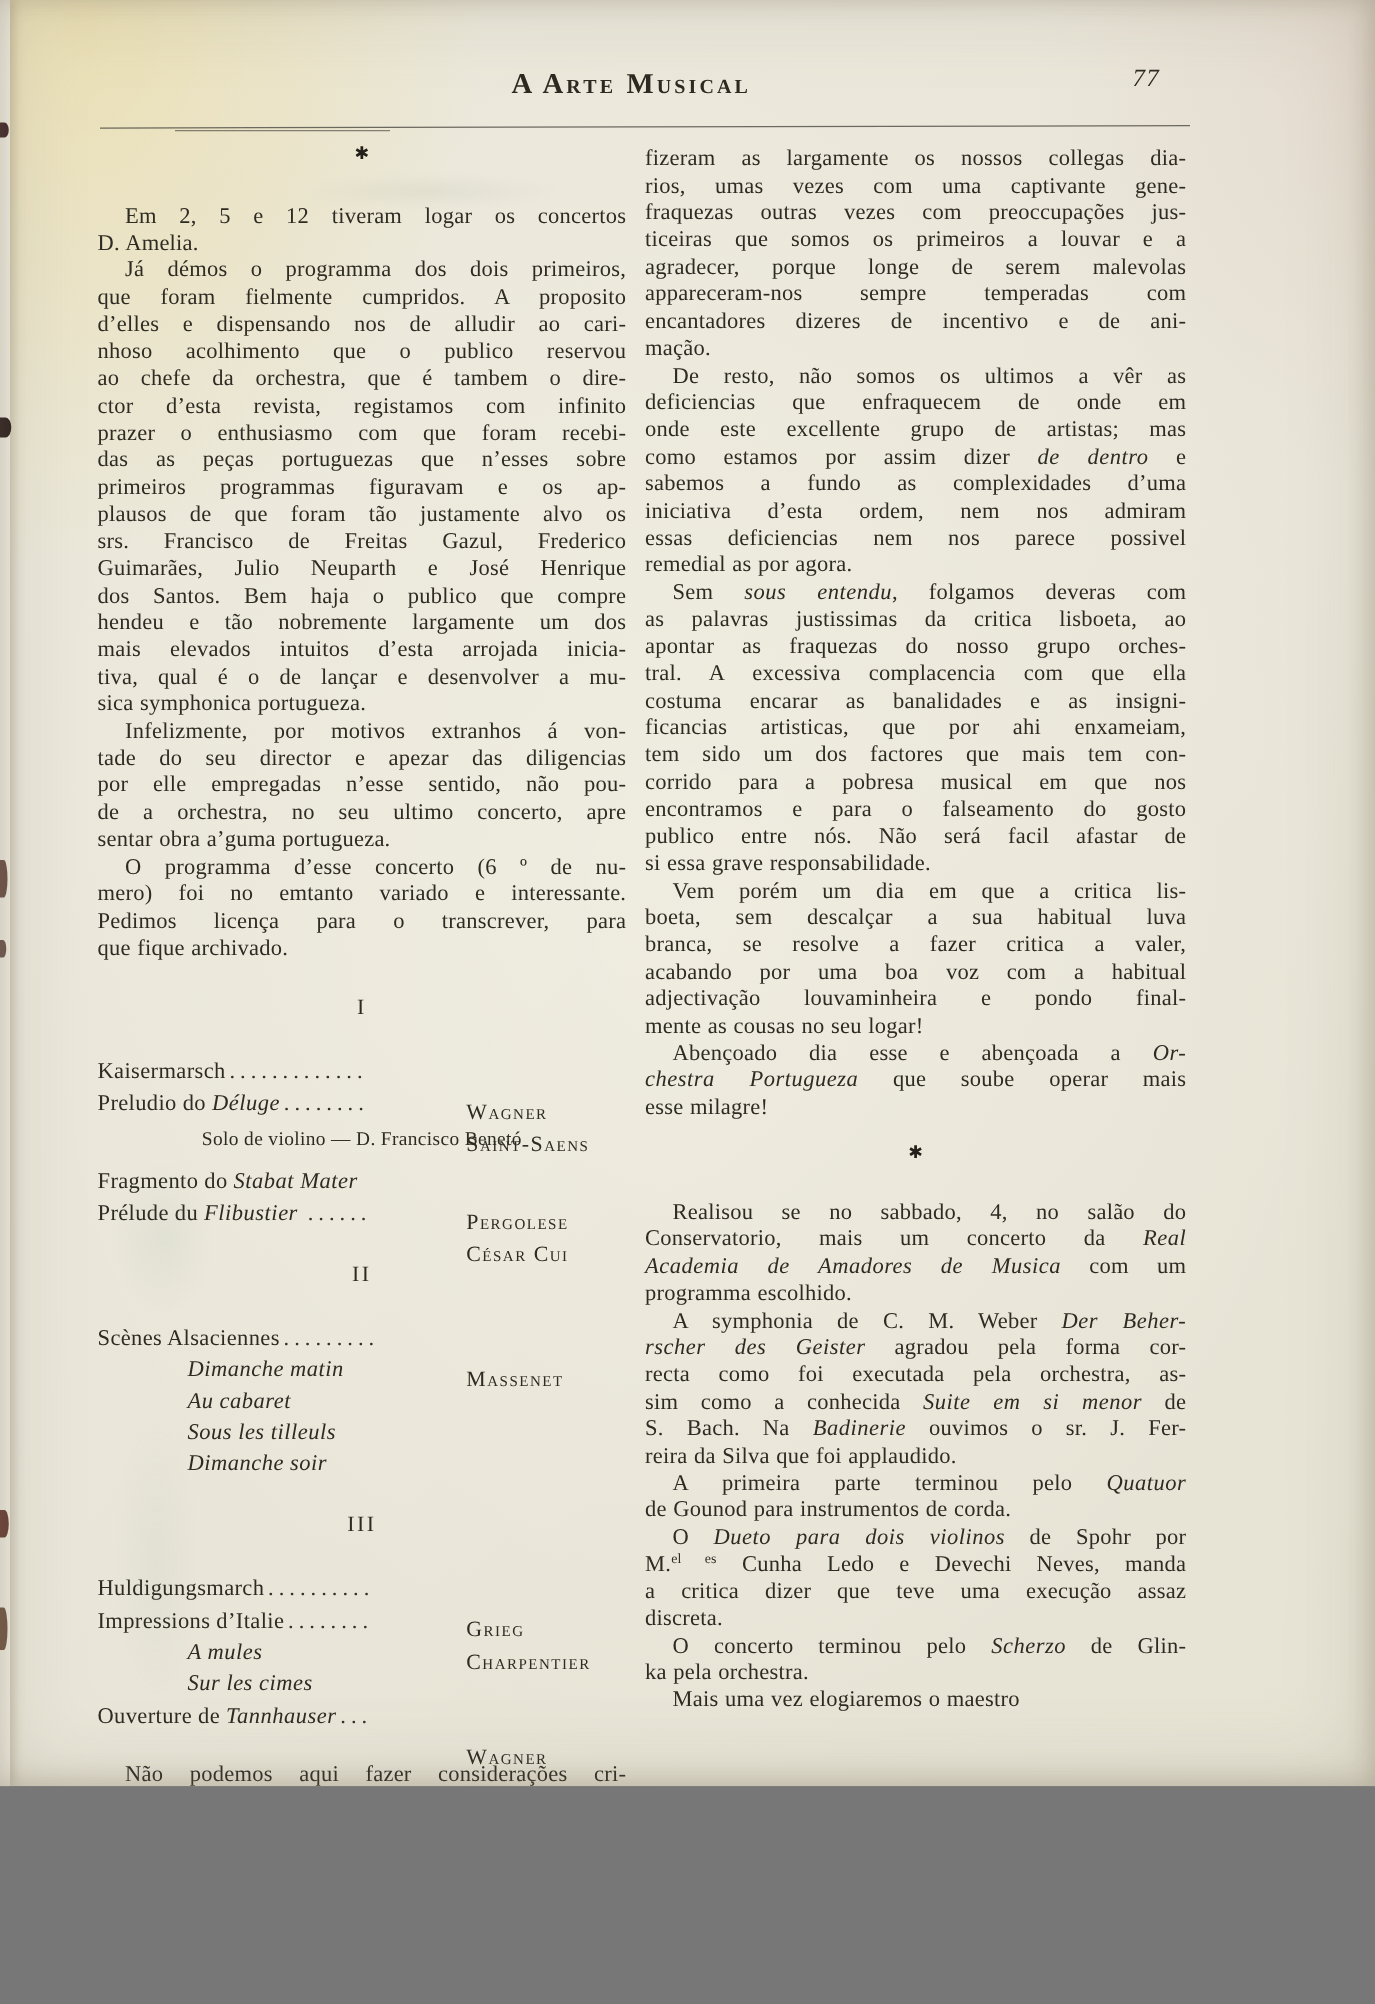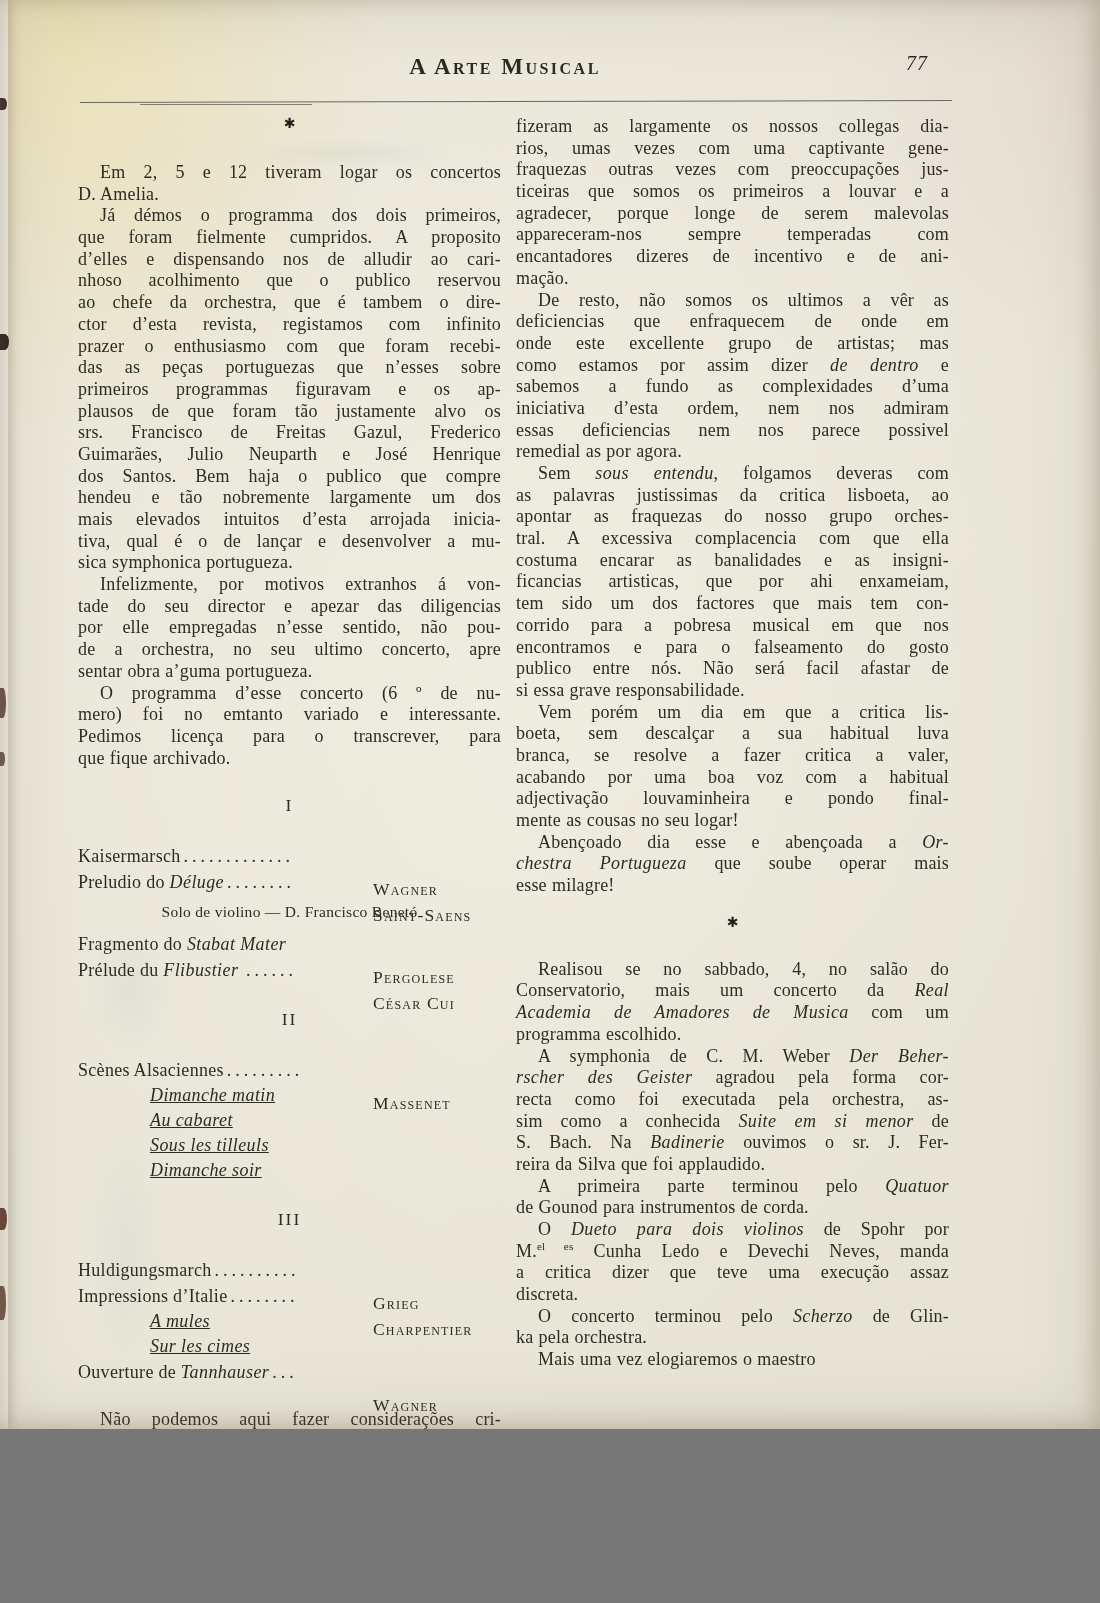--- a/index.html
+++ b/index.html
@@ -93,21 +93,21 @@
   .prows{margin:0;}
   .prow{position:relative;height:26px;line-height:26px;white-space:nowrap;}
   .ptitle{letter-spacing:0.3px;}
   .pdots{letter-spacing:4px;margin-left:3px;color:#343128;}
   .pcomposer{
     position:absolute;left:295px;top:0;
     font-variant:small-caps;font-size:17.5px;letter-spacing:1.2px;margin-top:33px;
   }
   .psub{
     height:25px;line-height:25px;padding-left:72px;
-    font-style:italic;letter-spacing:0.4px;text-decoration:underline;
+    font-style:italic;letter-spacing:0.4px;
   }
   .final-para{margin-top:24px;}
 </style>
 </head>
 <body>
 
 <div id="page">
   <div class="edge-strip"></div>
   <div class="scan-mark m1"></div>
   <div class="scan-mark m2"></div>

